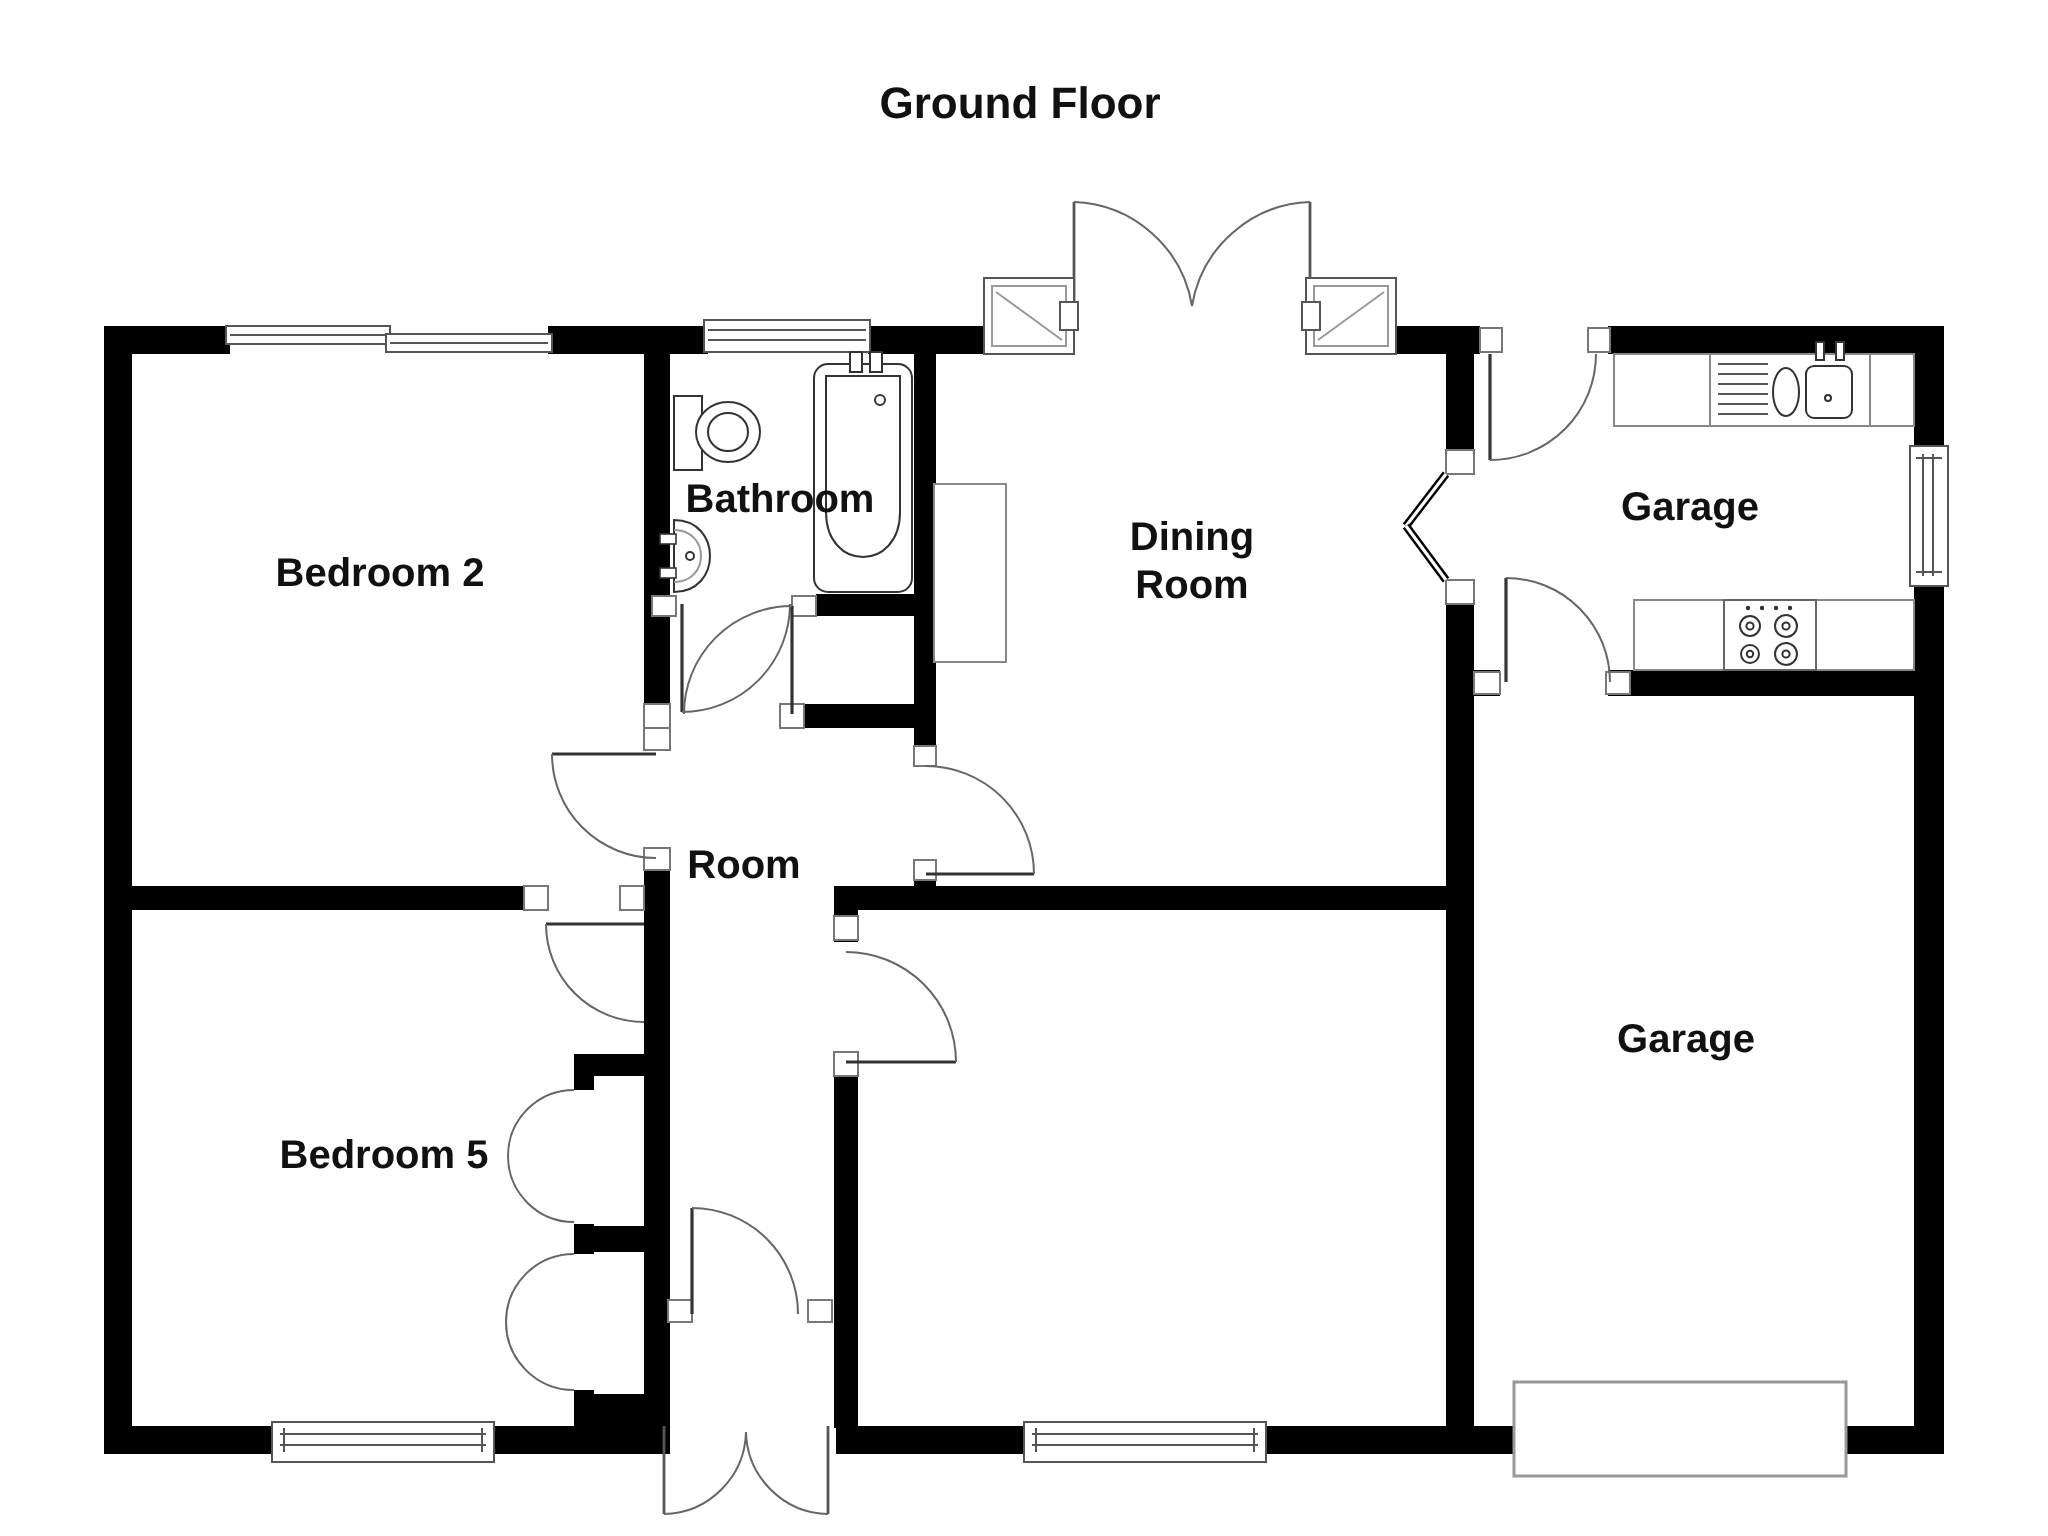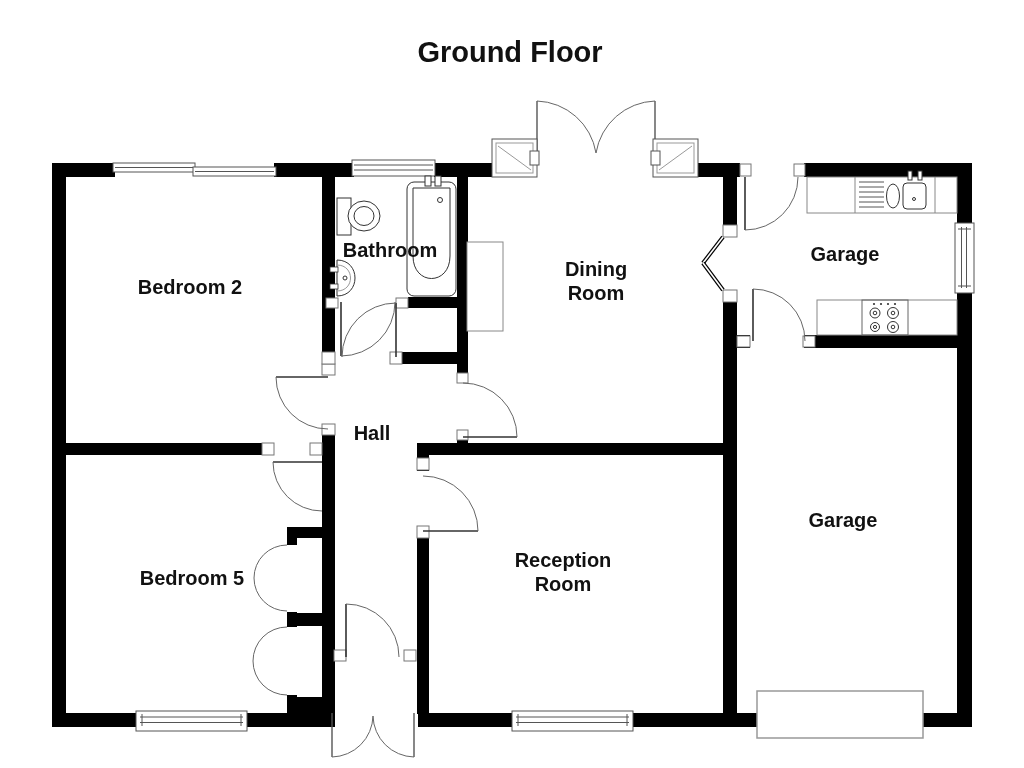--- a/index.html
+++ b/index.html
@@ -2,21 +2,21 @@
 <html><head>
 <meta charset="utf-8">
 <style>
   html,body{margin:0;padding:0;background:#fff;}
   .plan{position:relative;width:1024px;height:768px;background:#ffffff;
         font-family:"Liberation Sans",sans-serif;overflow:hidden;}
   .plan svg{position:absolute;left:0;top:0;}
   .lbl{position:absolute;transform:translate(-50%,-50%);font-weight:bold;
        color:#111;font-size:20px;line-height:1.2;text-align:center;white-space:nowrap;}
   .lbl.wrap{white-space:normal;}
-  .title{font-size:29px;}
+  .title{font-size:22px;}
 </style>
 </head>
 <body>
 
 <div class="plan">
 
 <svg width="1024" height="768" viewBox="0 0 1024 768">
 
   <g fill="#000" stroke="none">
 
@@ -251,17 +251,16 @@
   <g>
     <rect x="757" y="691" width="166" height="47" fill="#fff" stroke="#999" stroke-width="1.5"></rect>
   </g>
 </svg>
 
   <div class="lbl title" style="left:510px;top:52px">Ground Floor</div>
   <div class="lbl" style="left:190px;top:287px">Bedroom 2</div>
   <div class="lbl" style="left:390px;top:250px">Bathroom</div>
   <div class="lbl wrap" style="left:596px;top:281px;width:90px">Dining Room</div>
   <div class="lbl" style="left:845px;top:254px">Garage</div>
-  <div class="lbl" style="left:372px;top:433px">Hall</div>
+  <div class="lbl" style="left:372px;top:433px">Room</div>
   <div class="lbl" style="left:192px;top:578px">Bedroom 5</div>
-  <div class="lbl wrap" style="left:563px;top:572px;width:120px">Reception Room</div>
   <div class="lbl" style="left:843px;top:520px">Garage</div>
 </div>
 
 </body></html>

